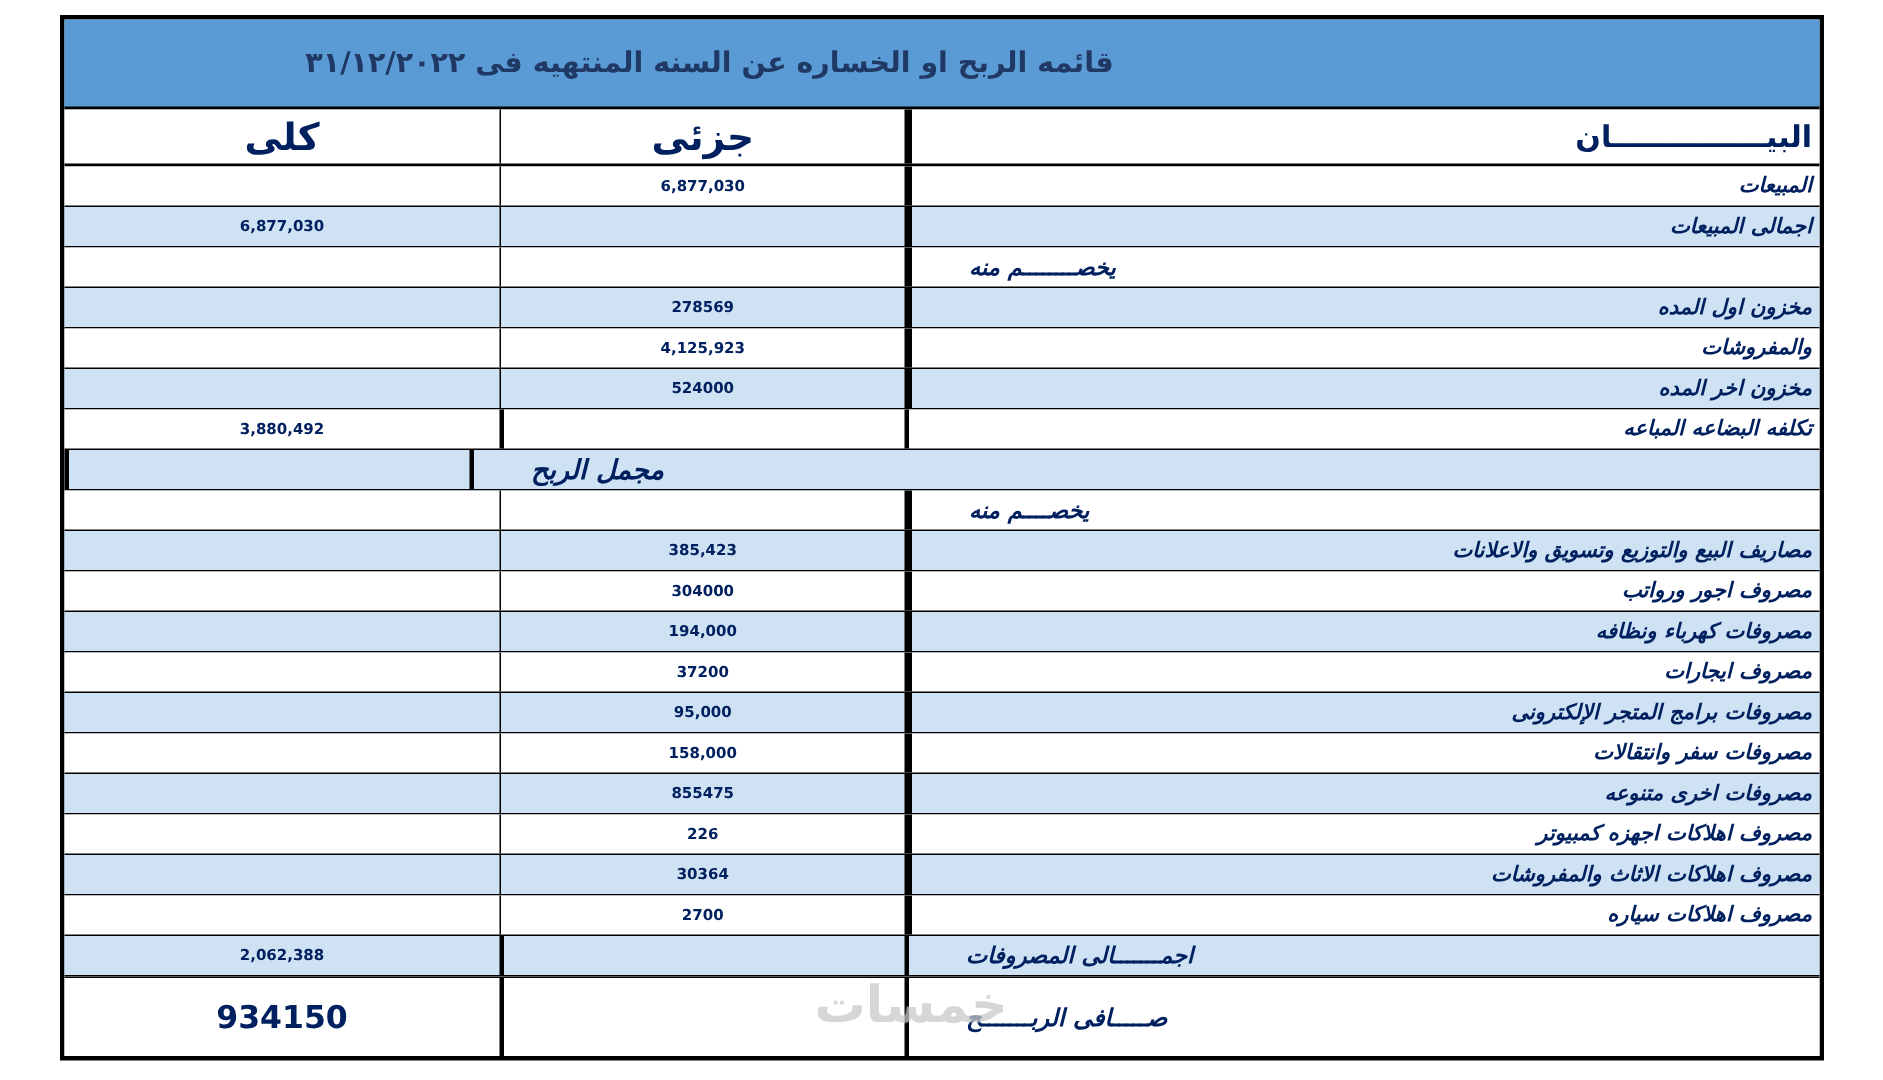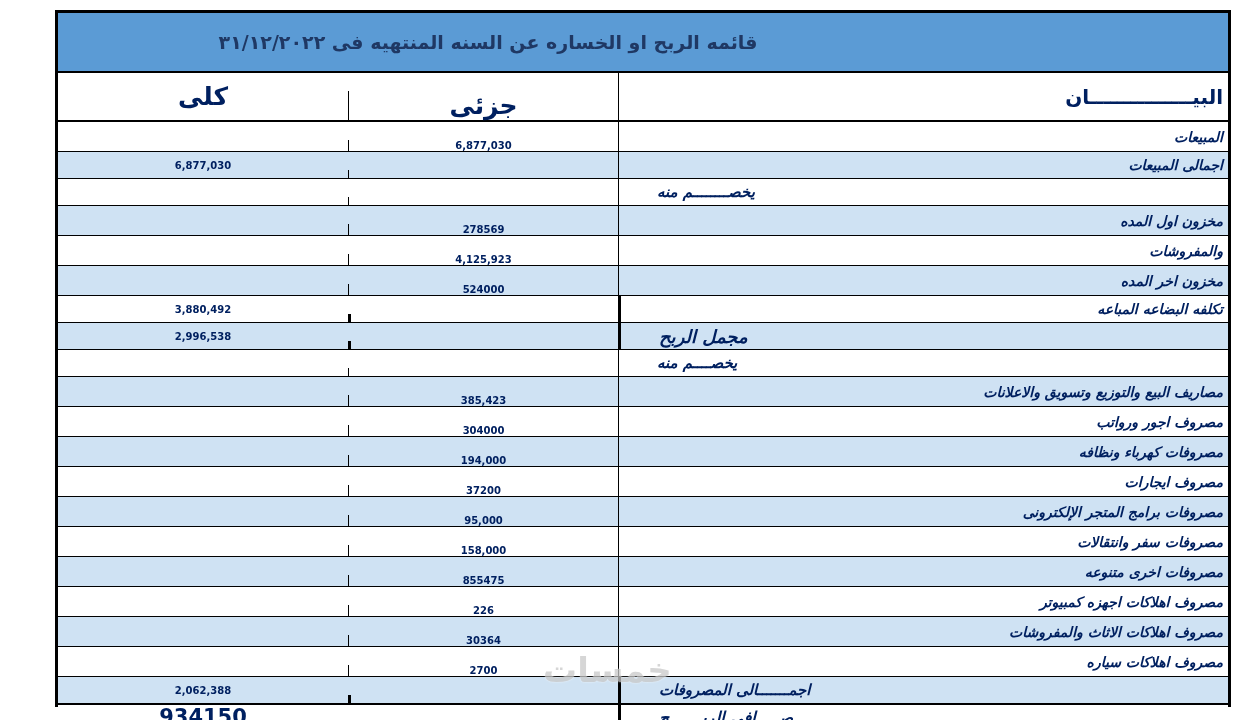--- a/index.html
+++ b/index.html
@@ -1,20 +1,20 @@
 <!DOCTYPE html>
 <html style="--title-bg: #5b9bd5; --title-text: #1f3864; --row-shade: #cfe2f3; --text: #002060; --border: #000000;"><head>
 <meta charset="utf-8">
 <style>
   * { margin:0; padding:0; box-sizing:border-box; }
   html,body { width:1255px; height:720px; background:#ffffff; font-family:"DejaVu Sans", sans-serif; }
   .sheet { position:relative; width:1255px; height:720px; background:#ffffff; overflow:hidden; }
 
   .pl-table {
-    position:absolute; left:55px; top:10px; width:1176px; height:697px;
+    position:absolute; left:40px; top:10px; width:1176px; height:697px;
     border:3px solid #000; background:#fff; display:flex; flex-direction:column;
   }
 
   .title-row {
     flex:0 0 60px; background:var(--title-bg,#5b9bd5);
     border-bottom:2px solid #000; display:flex; align-items:center;
   }
   .title-text {
     width:860px; text-align:center; direction:rtl;
     font-size:19px; font-weight:bold; color:var(--title-text,#1f3864);
@@ -27,22 +27,22 @@
   .hcell.bayan span { font-size:20px; }
 
   .tbody { flex:1 1 auto; display:flex; flex-direction:column; }
 
   .row { flex:0 0 27px; display:flex; background:#fff; border-bottom:1px solid #000; }
   .row.shaded { background:var(--row-shade,#cfe2f3); }
   .row.net { flex:1 1 auto; border-bottom:none; border-top:1px solid #000; }
 
   .cell { display:flex; align-items:center; justify-content:center; overflow:hidden; }
   .kol  { flex:0 0 290px; }
-  .gozy { flex:0 0 270px; border-left:1px solid #000;margin-top:18px; }
-  .bayan{ flex:1 1 auto; border-left:1px solid #000000; direction:rtl;
+  .gozy { flex:0 0 270px; border-left:1px solid #000; }
+  .bayan{ flex:1 1 auto; border-left:5px solid #000000; direction:rtl;
           justify-content:flex-start; padding:0 5px; }
 
   .row.boxed .gozy { border-left:3px solid #000; }
   .row.boxed .bayan{ border-left:3px solid #000;padding-left:36px; }
 
   .lbl { font-size:14px; font-weight:bold; color:var(--text,#002060); white-space:nowrap;font-style:italic; }
   .num { font-size:10px; font-weight:bold; color:var(--text,#002060); white-space:nowrap; }
 
   .row.section .bayan,
   .row.grand .bayan,
@@ -163,23 +163,20 @@
           </div>
           <div class="cell gozy">
             <span class="num"></span>
           </div>
           <div class="cell bayan">
             <span class="lbl">تكلفه البضاعه المباعه</span>
           </div>
         </div>
 
         <div class="row grand shaded boxed">
-          <div class="cell kol">
-            <span class="num">2,996,538</span>
-          </div>
           <div class="cell gozy">
             <span class="num"></span>
           </div>
           <div class="cell bayan">
             <span class="lbl">مجمل الربح</span>
           </div>
         </div>
 
         <div class="row section">
           <div class="cell kol">

